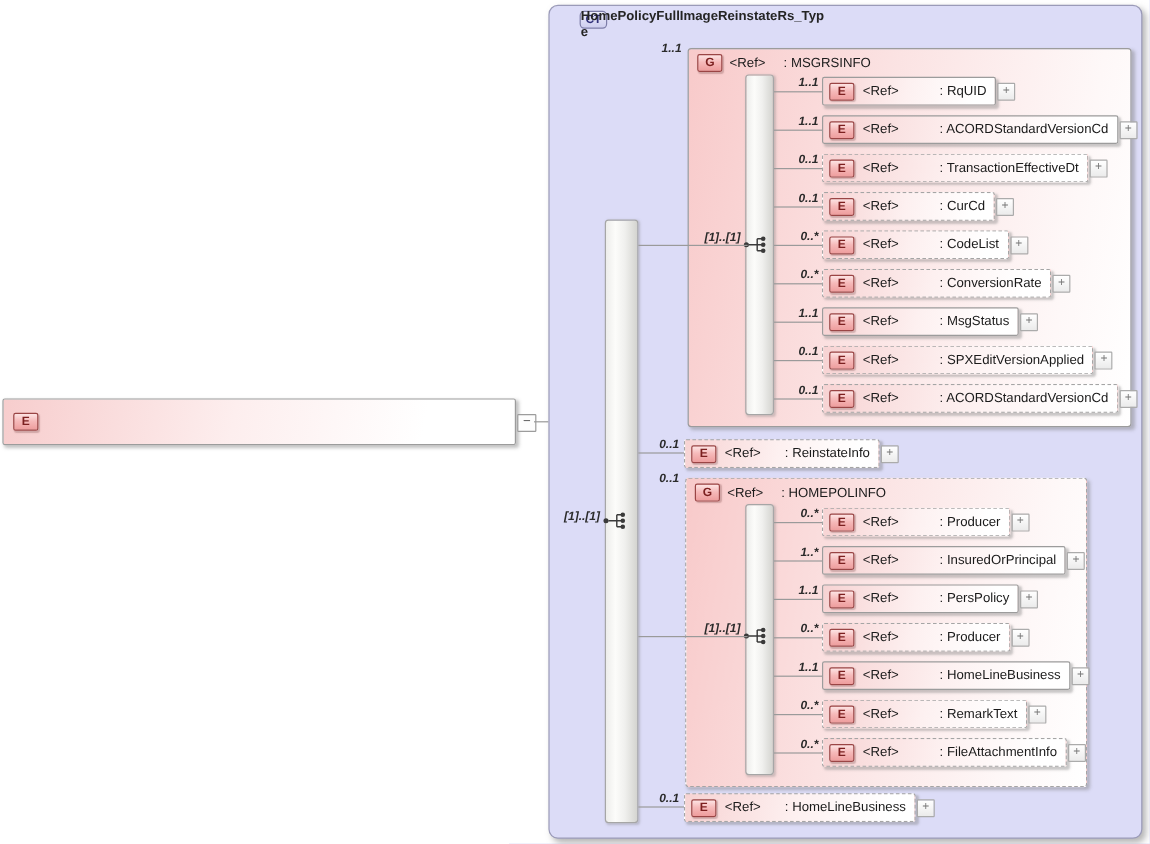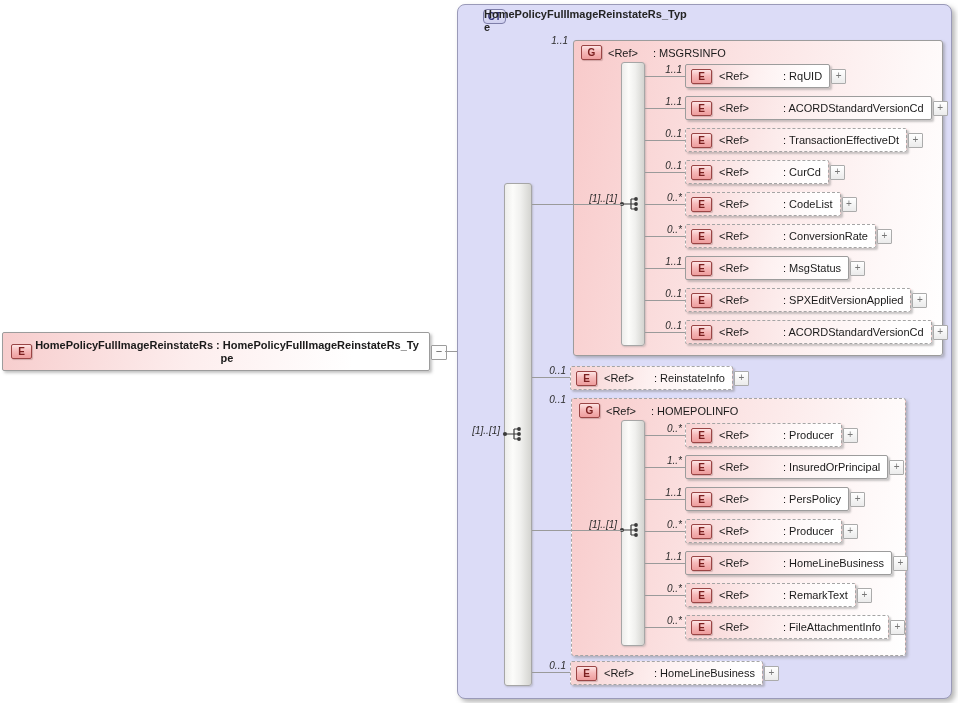--- a/index.html
+++ b/index.html
@@ -4,21 +4,21 @@
 <style>
   html,body{margin:0;padding:0;}
   body{
     width:958px;height:703px;position:relative;background:#ffffff;
     font-family:"Liberation Sans",sans-serif;overflow:hidden;
   }
   #diagram{position:absolute;left:0;top:0;width:958px;height:703px;}
 
   
   .hline{position:absolute;height:0;border-top:1px solid #9a9a9a;}
-  .card{position:absolute;font-style:italic;font-weight:normal;font-size:10px;
+  .card{position:absolute;font-style:italic;font-weight:bold;font-size:10px;
         color:#2b2b2b;text-align:right;height:11px;line-height:11px;white-space:nowrap;}
   .seq-icon{position:absolute;width:22px;height:16px;}
 
   .badge{display:inline-flex;flex:none;align-items:center;justify-content:center;
          width:19px;height:13px;font-size:10px;font-weight:bold;
          border:1px solid #9a4545;border-radius:2px;
          background:linear-gradient(180deg,#fde4e4 0%,#f6baba 45%,#ee9d9d 100%);
          color:#7c2020;box-shadow:1px 1px 1px rgba(90,40,40,.25);}
   .ct-badge{display:inline-flex;flex:none;align-items:center;justify-content:center;
          width:21px;height:13px;font-size:10px;font-weight:bold;
@@ -75,21 +75,20 @@
   .group-header{position:absolute;left:7px;top:4px;display:flex;align-items:center;white-space:nowrap;}
   .group-header .ref{width:45px;margin-left:6px;}
 </style>
 </head>
 <body>
 
 <div id="diagram">
 
   <div id="root-box">
     <span class="badge">E</span>
-    <div id="root-label">HomePolicyFullImageReinstateRs : HomePolicyFullImageReinstateRs_Type</div>
   </div>
   <div id="collapse-toggle">−</div>
   <div class="hline" style="left:445px;top:351px;width:12px;"></div>
 
   <div id="ct-container"></div>
   <span id="ct-badge" class="ct-badge">CT</span>
   <div id="ct-title">HomePolicyFullImageReinstateRs_Type</div>
 
   <div id="main-bar" class="seqbar"></div>
   <div class="card" style="left:440px;top:425px;width:60px;">[1]..[1]</div>

